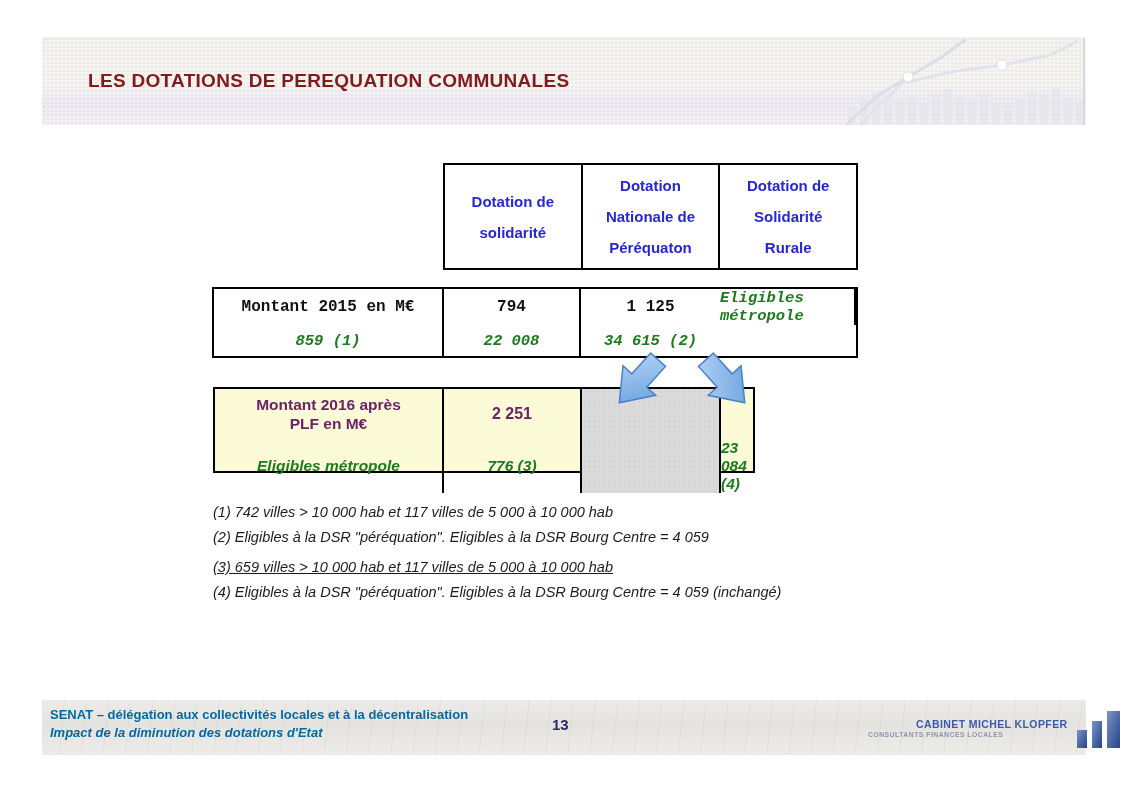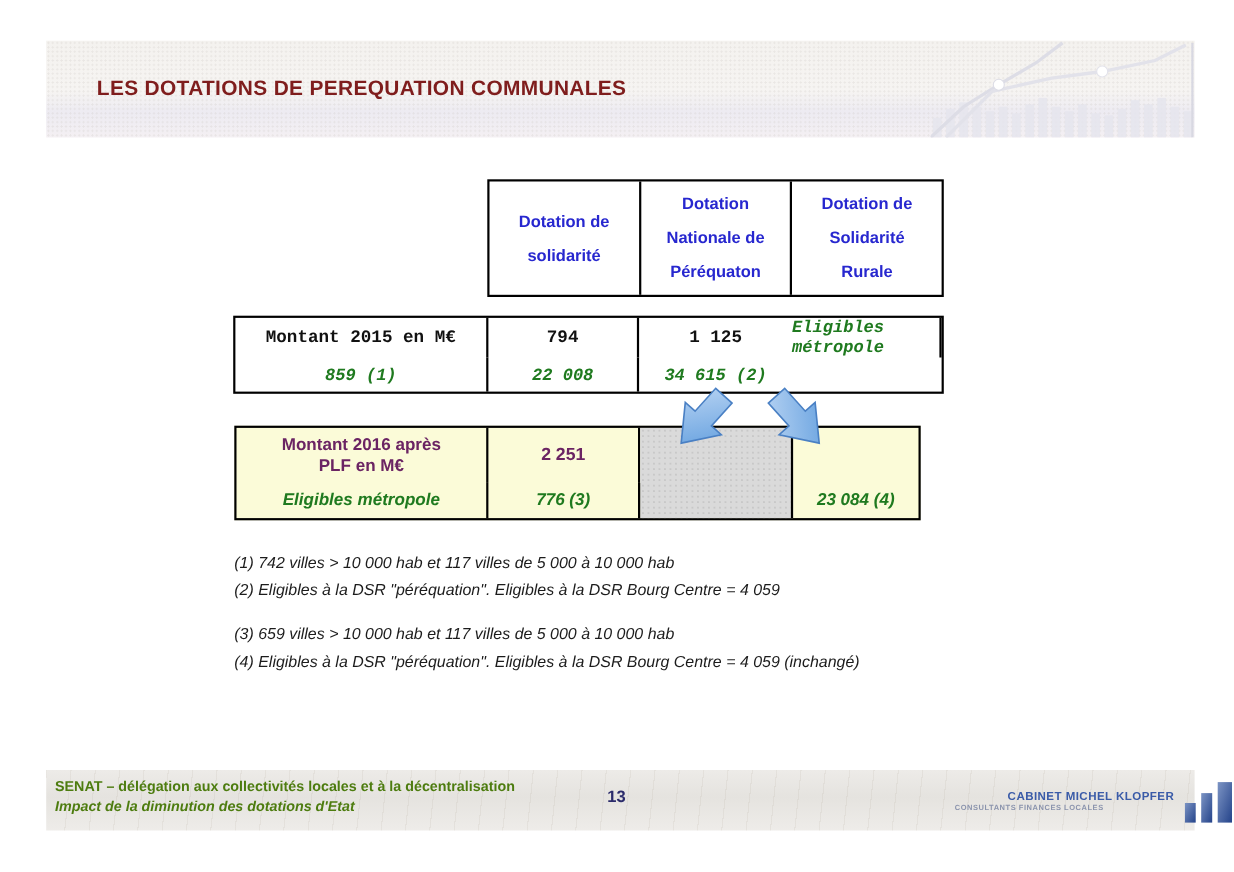--- a/index.html
+++ b/index.html
@@ -59,21 +59,21 @@
   .t2015 .cell.last { border-right: none; }
   .lbl-2015 { font-weight: bold; font-size: 16px; color: #111; }
   .val-2015 { font-weight: bold; font-size: 16px; color: #111; }
   .green-txt { font-weight: bold; font-style: italic; font-size: 15.5px; color: #1f7a1f; }
 
   
   .arrows-svg { left: 580px; top: 350px; }
 
   
   .t2016 {
-    left: 213px; top: 387px; width: 624px; height: 86px;
+    left: 213px; top: 387px; width: 542px; height: 86px;
     border: 2px solid #000; background: #fbfbd8;
     display: grid; box-sizing: border-box;
     grid-template-columns: 229px 138px 139px 1fr;
     grid-template-rows: 50px 1fr;
   }
   .t2016 .cell {
     display: flex; align-items: center; justify-content: center;
     border-right: 2px solid #000;
   }
   .t2016 .cell.last { border-right: none; }
@@ -90,32 +90,32 @@
     background-size: 5px 5px;
     border-right: 2px solid #000;
   }
 
   
   .footnotes {
     left: 213px; top: 500px; width: 700px;
     font-style: italic; font-size: 14.5px; color: #1c1c1c;
     line-height: 25px;
   }
-  .footnote-gap { margin-top: 15px; }
+  .footnote-gap { margin-top: 5px; text-decoration: underline; }
 
   
   .footer-band {
     left: 42px; top: 700px; width: 1044px; height: 55px;
     background:
       repeating-linear-gradient(96deg, rgba(175,165,150,0.14) 0 1px, transparent 1px 22px),
       linear-gradient(180deg, #edebe8 0%, #e5e3df 45%, #eeece9 100%);
   }
   .footer-org {
     left: 50px; top: 706px;
-    font-size: 13px; font-weight: bold; color: #4d7c0f; line-height: 18px;
+    font-size: 13px; font-weight: bold; color: #0369a1; line-height: 18px;
     white-space: nowrap;
   }
   .footer-org .doc-title { font-style: italic; }
   .page-number {
     left: 552px; top: 716px;
     font-size: 15px; font-weight: bold; color: #2b2b6b;
   }
   .logo {
     left: 868px; top: 708px;
     display: flex; align-items: center; gap: 9px;

